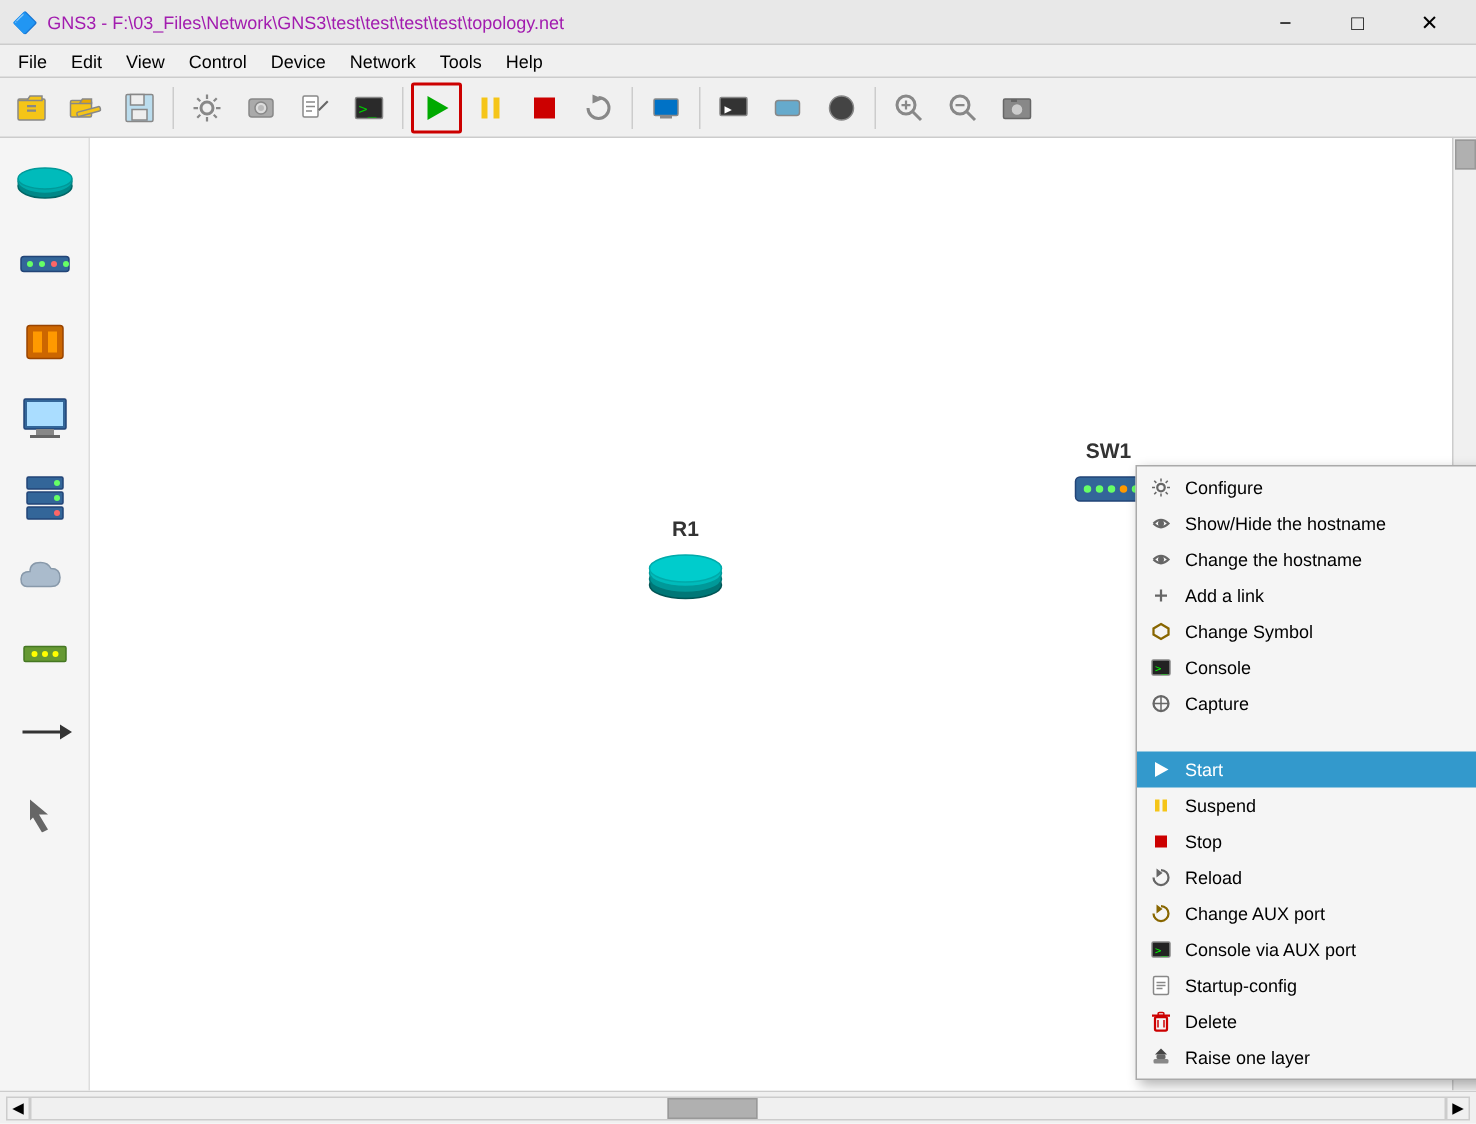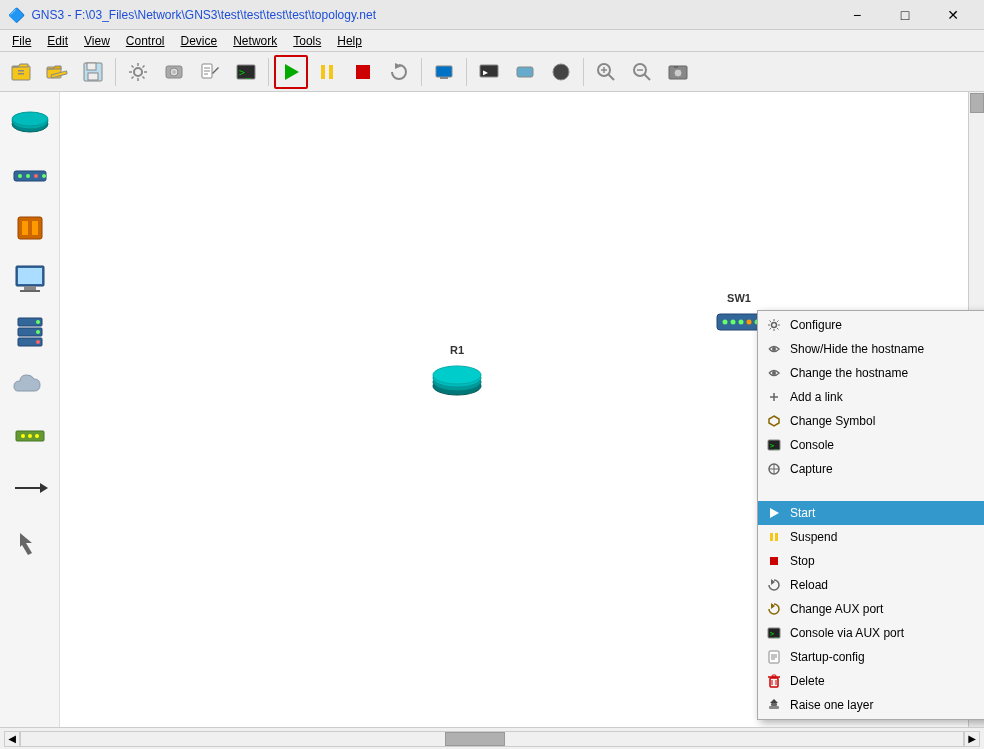--- a/index.html
+++ b/index.html
@@ -8,39 +8,38 @@
     
     .title-bar {
       background: #e8e8e8;
       height: 30px;
       display: flex;
       align-items: center;
       padding: 0 8px;
       border-bottom: 1px solid #ccc;
       user-select: none;
     }
-    .title-bar-text { flex: 1; font-size: 12px; color: #1d4ed8; }
+    .title-bar-text { flex: 1; font-size: 12px; color: #a21caf; }
     .title-bar-buttons { display: flex; gap: 2px; }
     .title-bar-btn {
       width: 46px; height: 30px;
       display: flex; align-items: center; justify-content: center;
       cursor: pointer; font-size: 14px;
       background: transparent;
       border: none;
     }
 
     
     .menu-bar {
       background: #f0f0f0;
       height: 22px;
       display: flex;
       align-items: center;
       padding: 0 4px;
       border-bottom: 1px solid #ccc;
-      text-decoration: underline;
     }
     .menu-item {
       padding: 2px 8px;
       cursor: pointer;
       font-size: 12px;
       color: #000;
     }
 
     
     .toolbar {
@@ -137,21 +136,21 @@
     }
 
     
     .device {
       position: absolute;
       display: flex;
       flex-direction: column;
       align-items: center;
       cursor: pointer;
     }
-    .device-label { font-size: 11px; font-weight: bold; color: #333; margin-bottom: 2px; }
+    .device-label { font-size: 14px; font-weight: bold; color: #333; margin-bottom: 2px; }
   </style>
 </head>
 <body>
 
 <div class="title-bar">
   <span style="margin-right:6px; font-size:14px;">🔷</span>
   <span class="title-bar-text">GNS3 - F:\03_Files\Network\GNS3\test\test\test\test\topology.net</span>
   <div class="title-bar-buttons">
     <button class="title-bar-btn">−</button>
     <button class="title-bar-btn">□</button>

